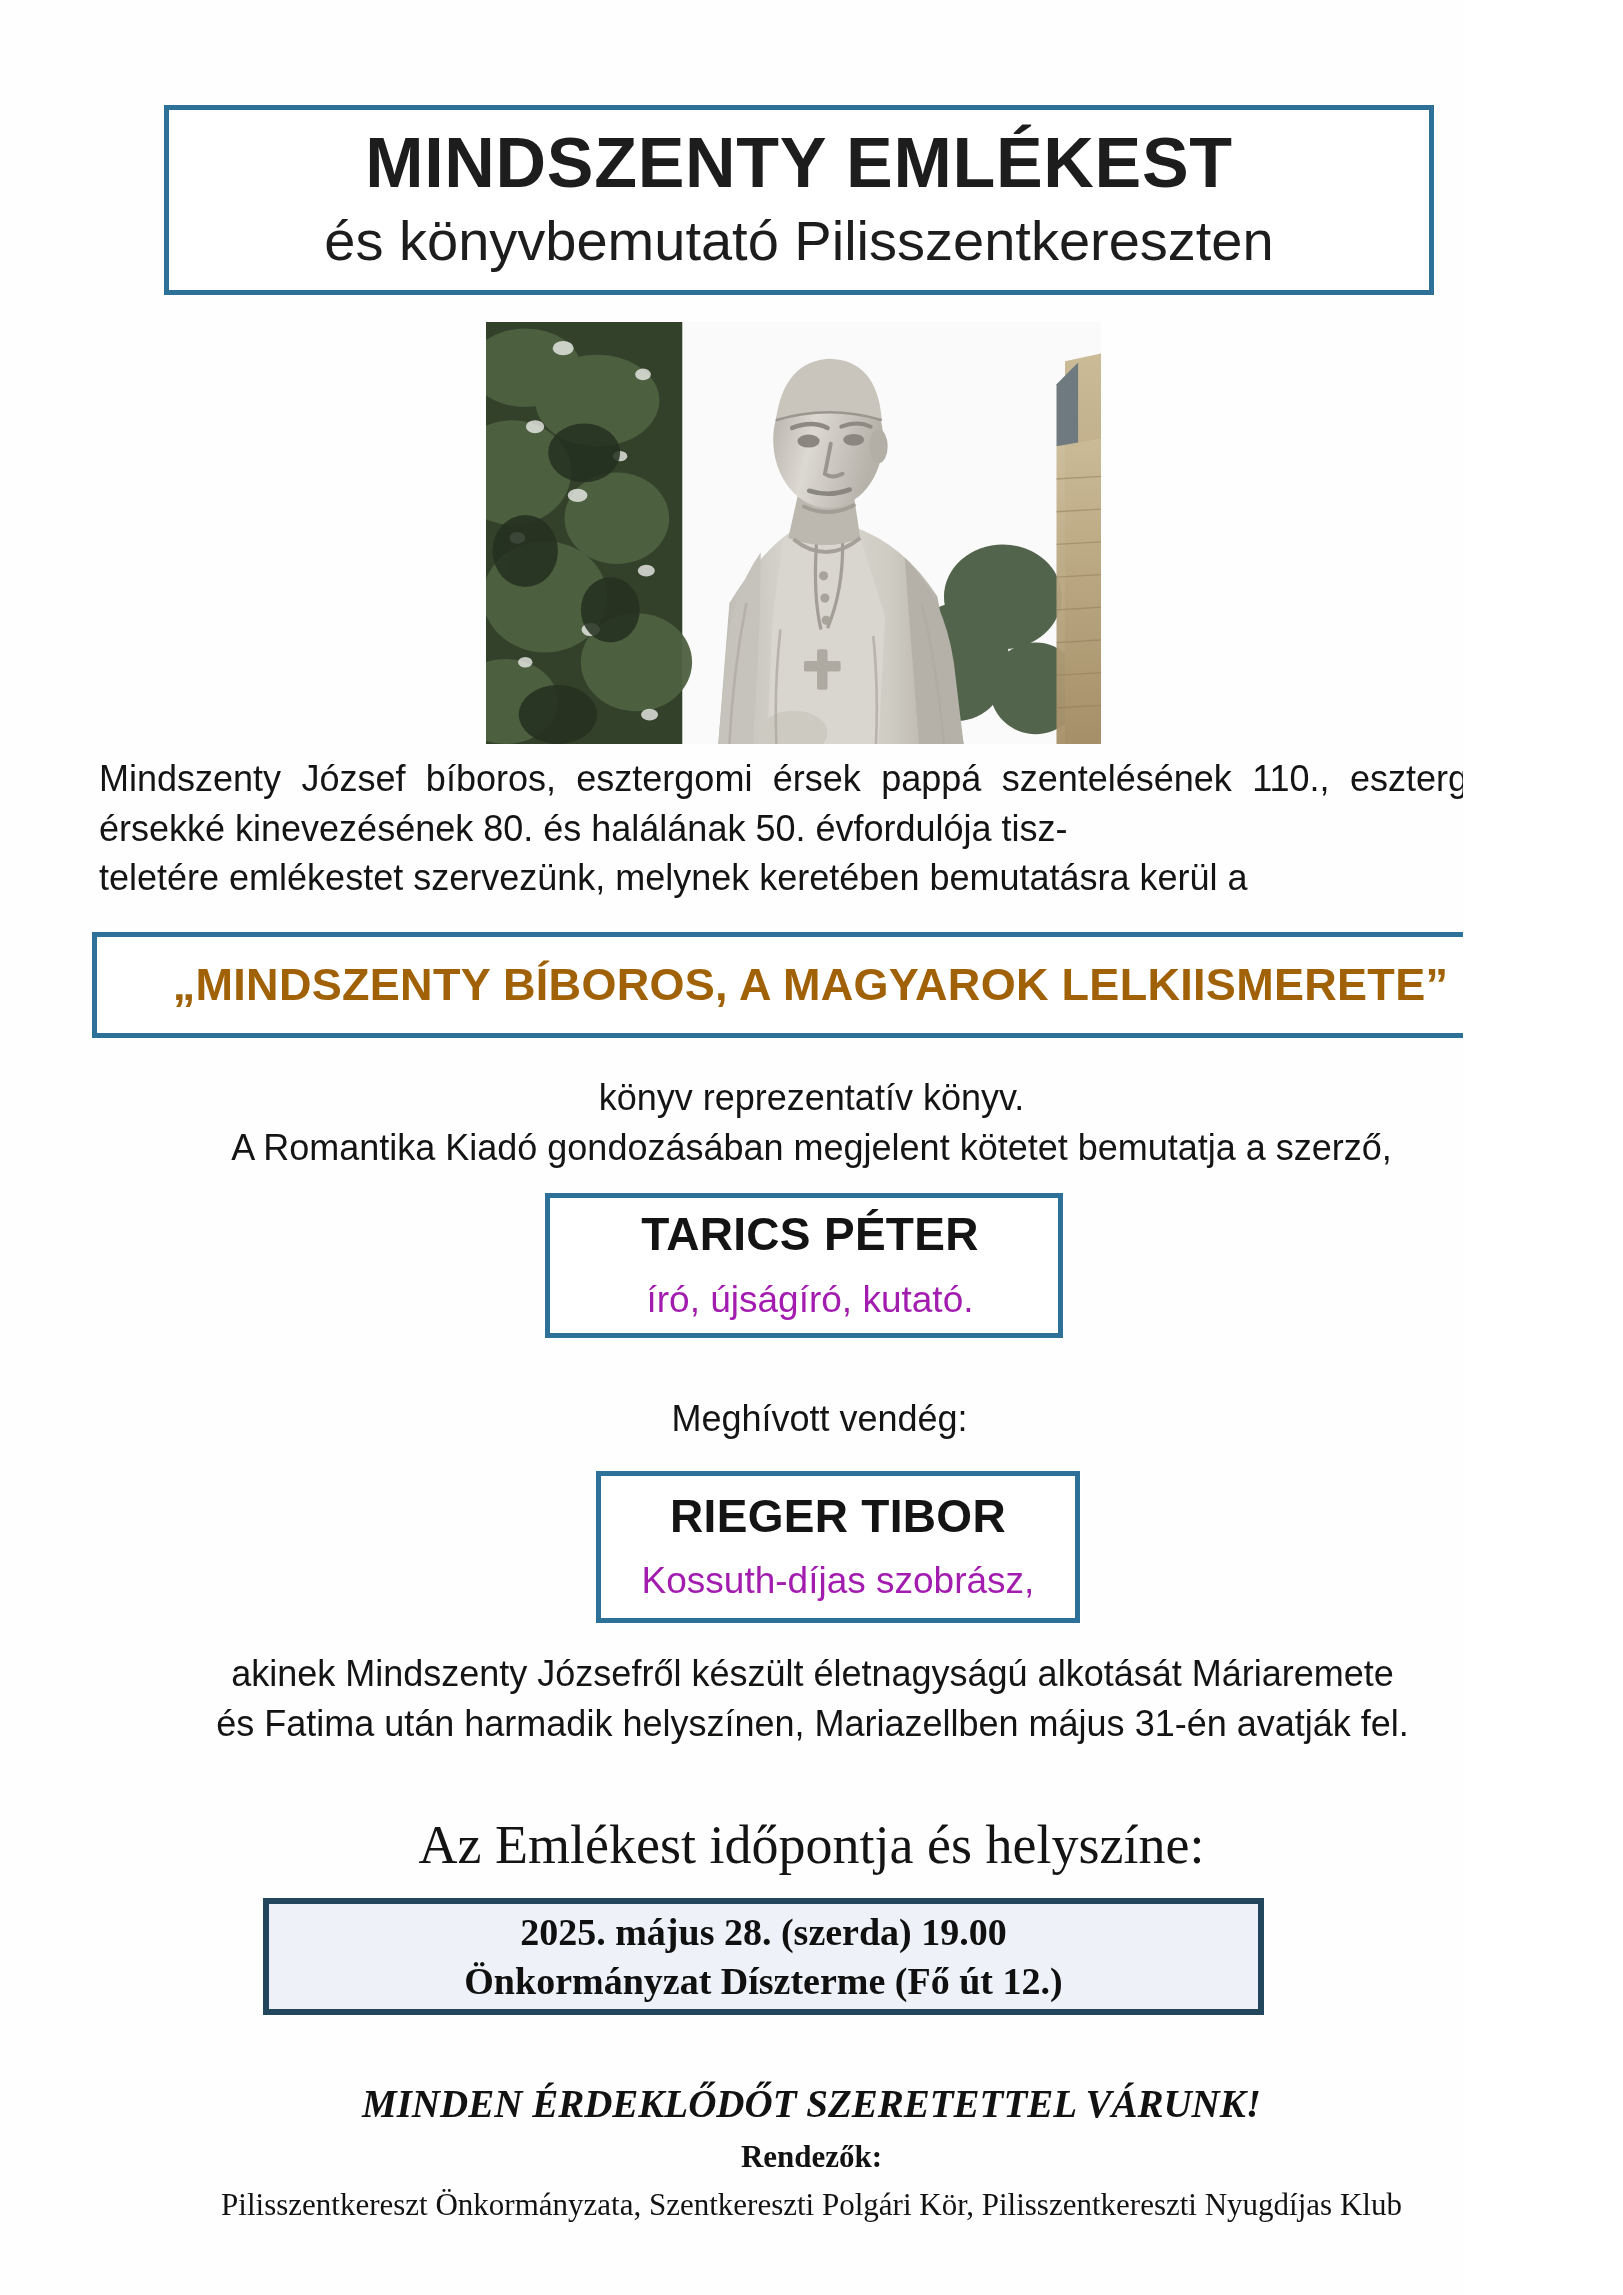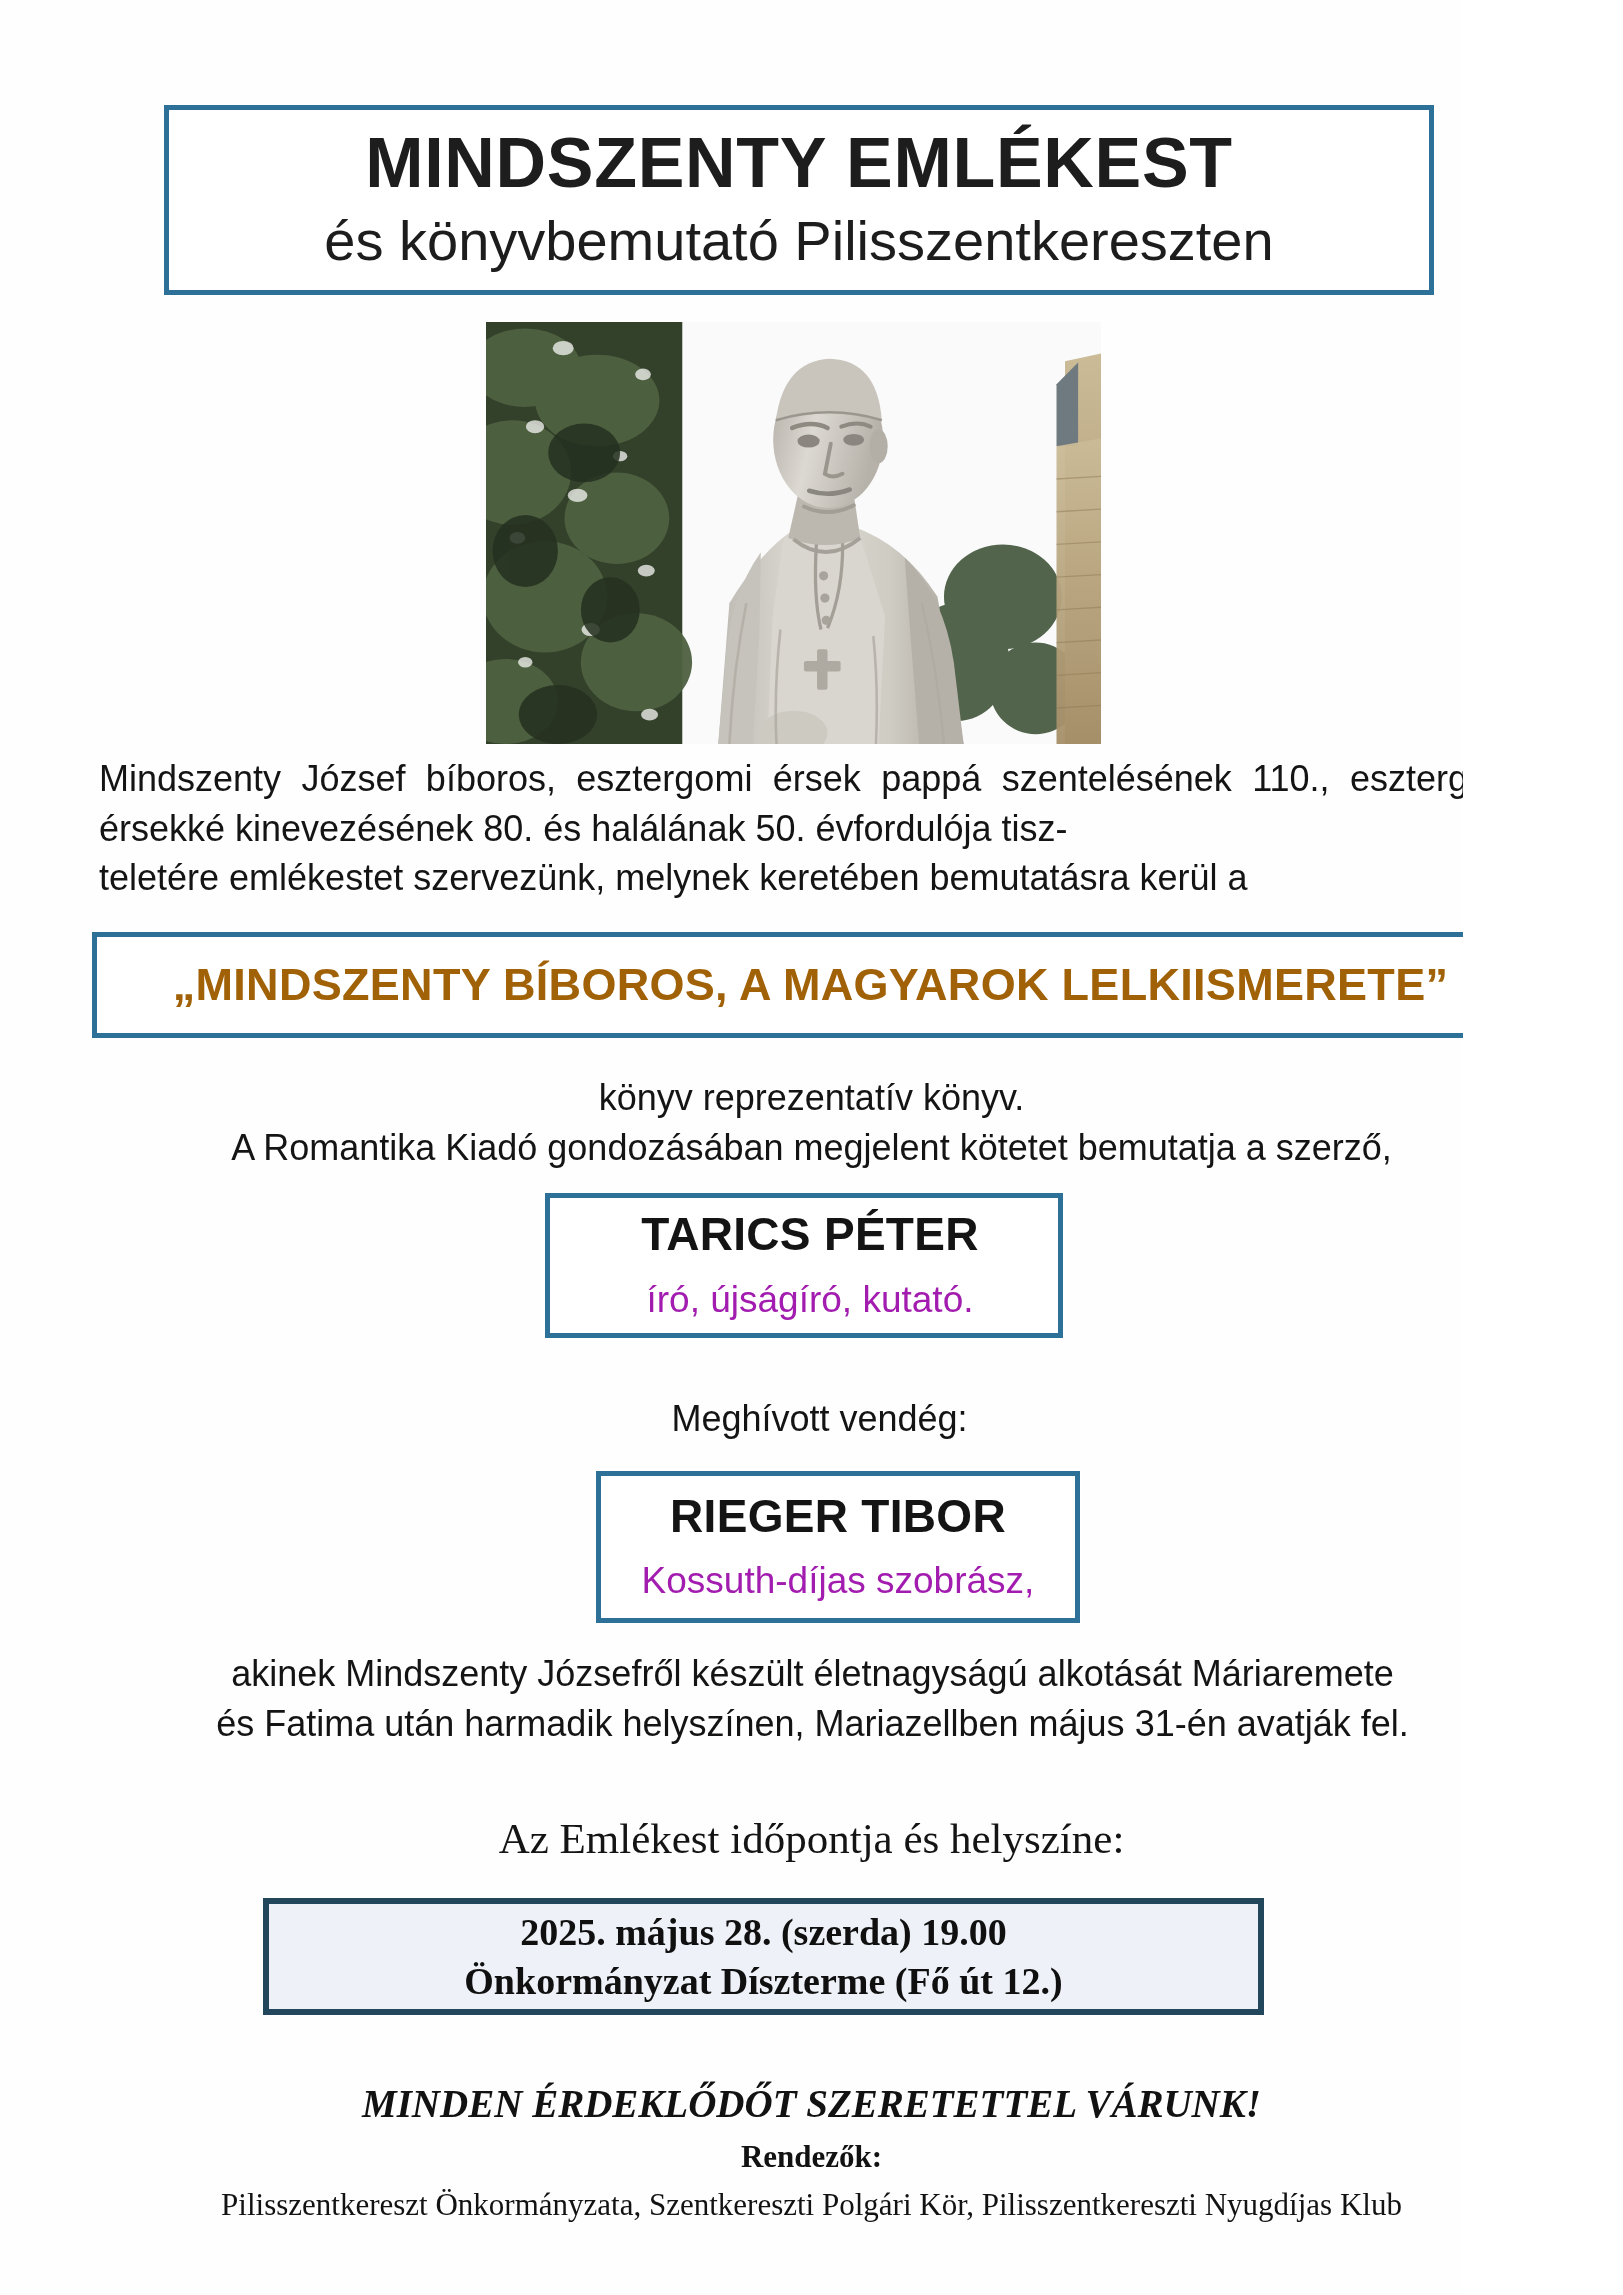--- a/index.html
+++ b/index.html
@@ -172,21 +172,21 @@
   #sculpture-para span { display: block; }
 
   
   #event-heading {
     position: absolute;
     left: 0;
     top: 1814px;
     width: 1623px;
     text-align: center;
     font-family: "Liberation Serif", serif;
-    font-size: 43px;
+    font-size: 54px;
     color: #141414;
   }
 
   
   #date-box {
     left: 263px;
     top: 1898px;
     width: 1001px;
     height: 117px;
     border: 6.5px solid #22475c;

